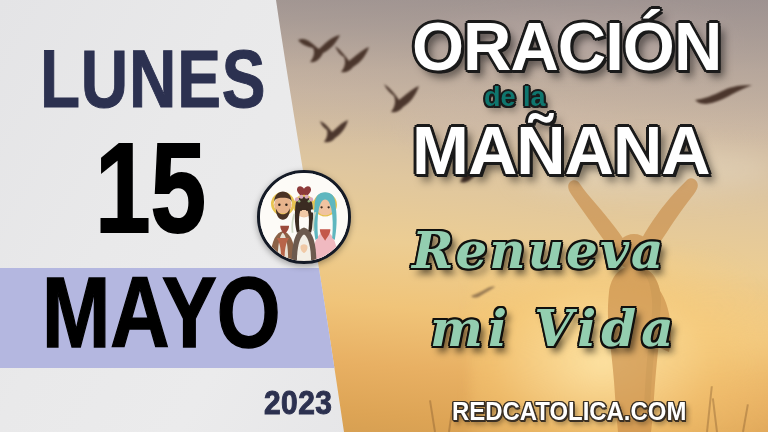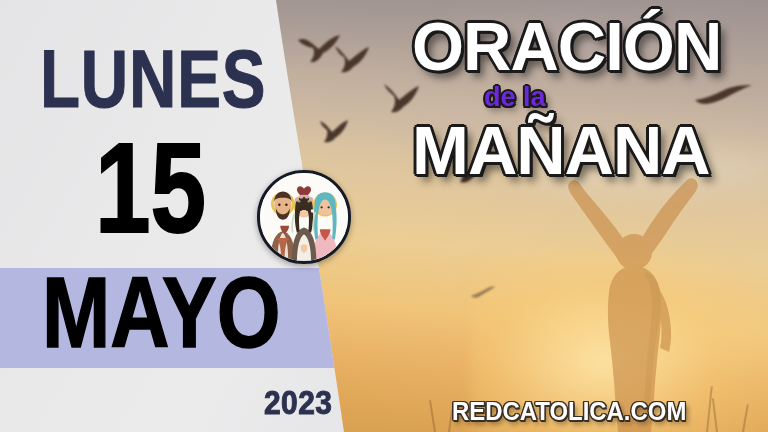--- a/index.html
+++ b/index.html
@@ -118,21 +118,21 @@
     font-weight:700;font-size:69px;line-height:70px;
     color:#fff;letter-spacing:-1px;
     transform:scaleX(.97);transform-origin:left top;
     text-shadow:
       3px 3px 0 #1a1a1a, -2px -2px 0 #1a1a1a, 2px -2px 0 #1a1a1a, -2px 2px 0 #1a1a1a,
       0 3px 0 #1a1a1a, 3px 0 0 #1a1a1a, -3px 0 0 #1a1a1a, 0 -3px 0 #1a1a1a,
       6px 7px 9px rgba(0,0,0,.55);
   }
   .dela{
     position:absolute;left:72px;top:72px;
-    font-weight:700;font-size:27px;line-height:27px;color:#6d28d9;
+    font-weight:700;font-size:27px;line-height:27px;color:#0f766e;
     text-shadow:
       2px 2px 0 #1a1a1a, -1.5px -1.5px 0 #1a1a1a, 1.5px -1.5px 0 #1a1a1a, -1.5px 1.5px 0 #1a1a1a,
       0 2px 0 #1a1a1a, 2px 0 0 #1a1a1a, -2px 0 0 #1a1a1a, 0 -2px 0 #1a1a1a,
       4px 5px 7px rgba(0,0,0,.5);
   }
   .manana{
     position:absolute;left:0;top:104px;
     font-weight:700;font-size:69px;line-height:70px;
     color:#fff;letter-spacing:-1px;
     transform:scaleX(.99);transform-origin:left top;
@@ -306,16 +306,18 @@
       <path d="M38 46 C36 52 35 60 36 68 L38 68 C37 60 38 52 40 47 Z" fill="#cfd8c4"></path>
     </svg>
   </div>
 
   <div class="headwrap">
     <div class="oracion">ORACIÓN</div>
     <div class="dela">de la</div>
     <div class="manana">MAÑANA</div>
   </div>
 
+  <div class="sub1">Renueva</div>
+  <div class="sub2">mi Vida</div>
 
   <div class="brand">REDCATOLICA.COM</div>
 
 </div>
 
 </body></html>

